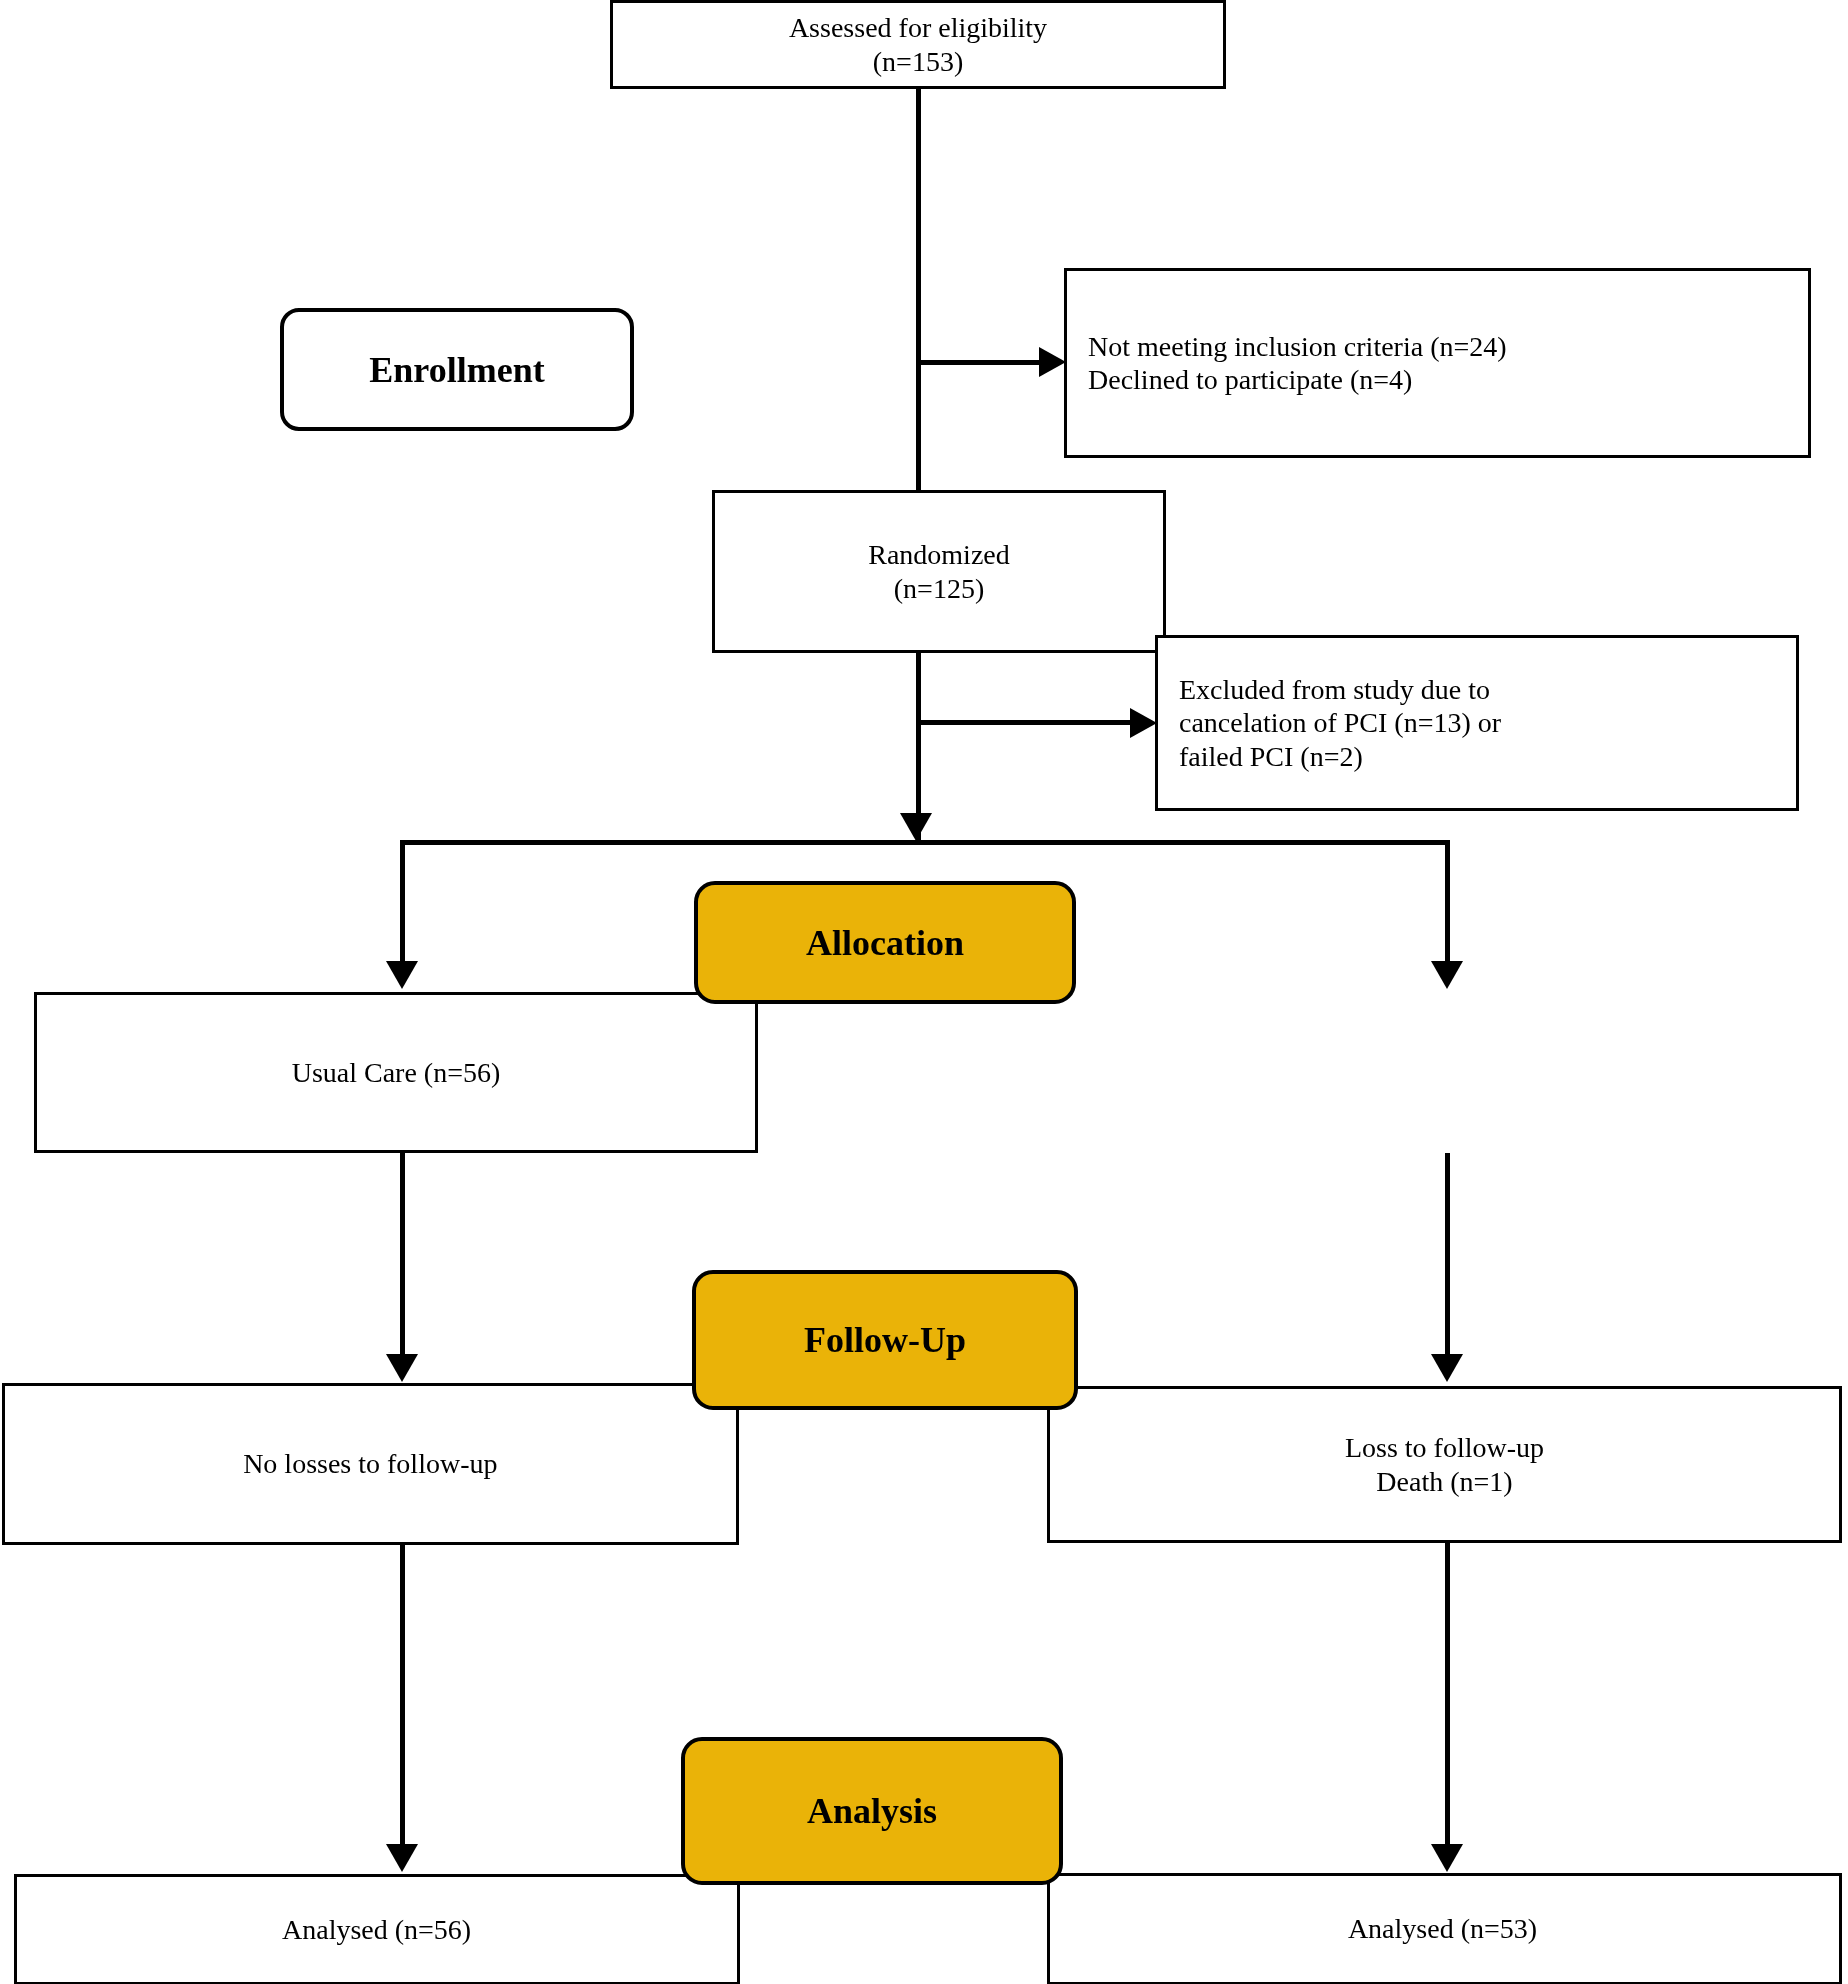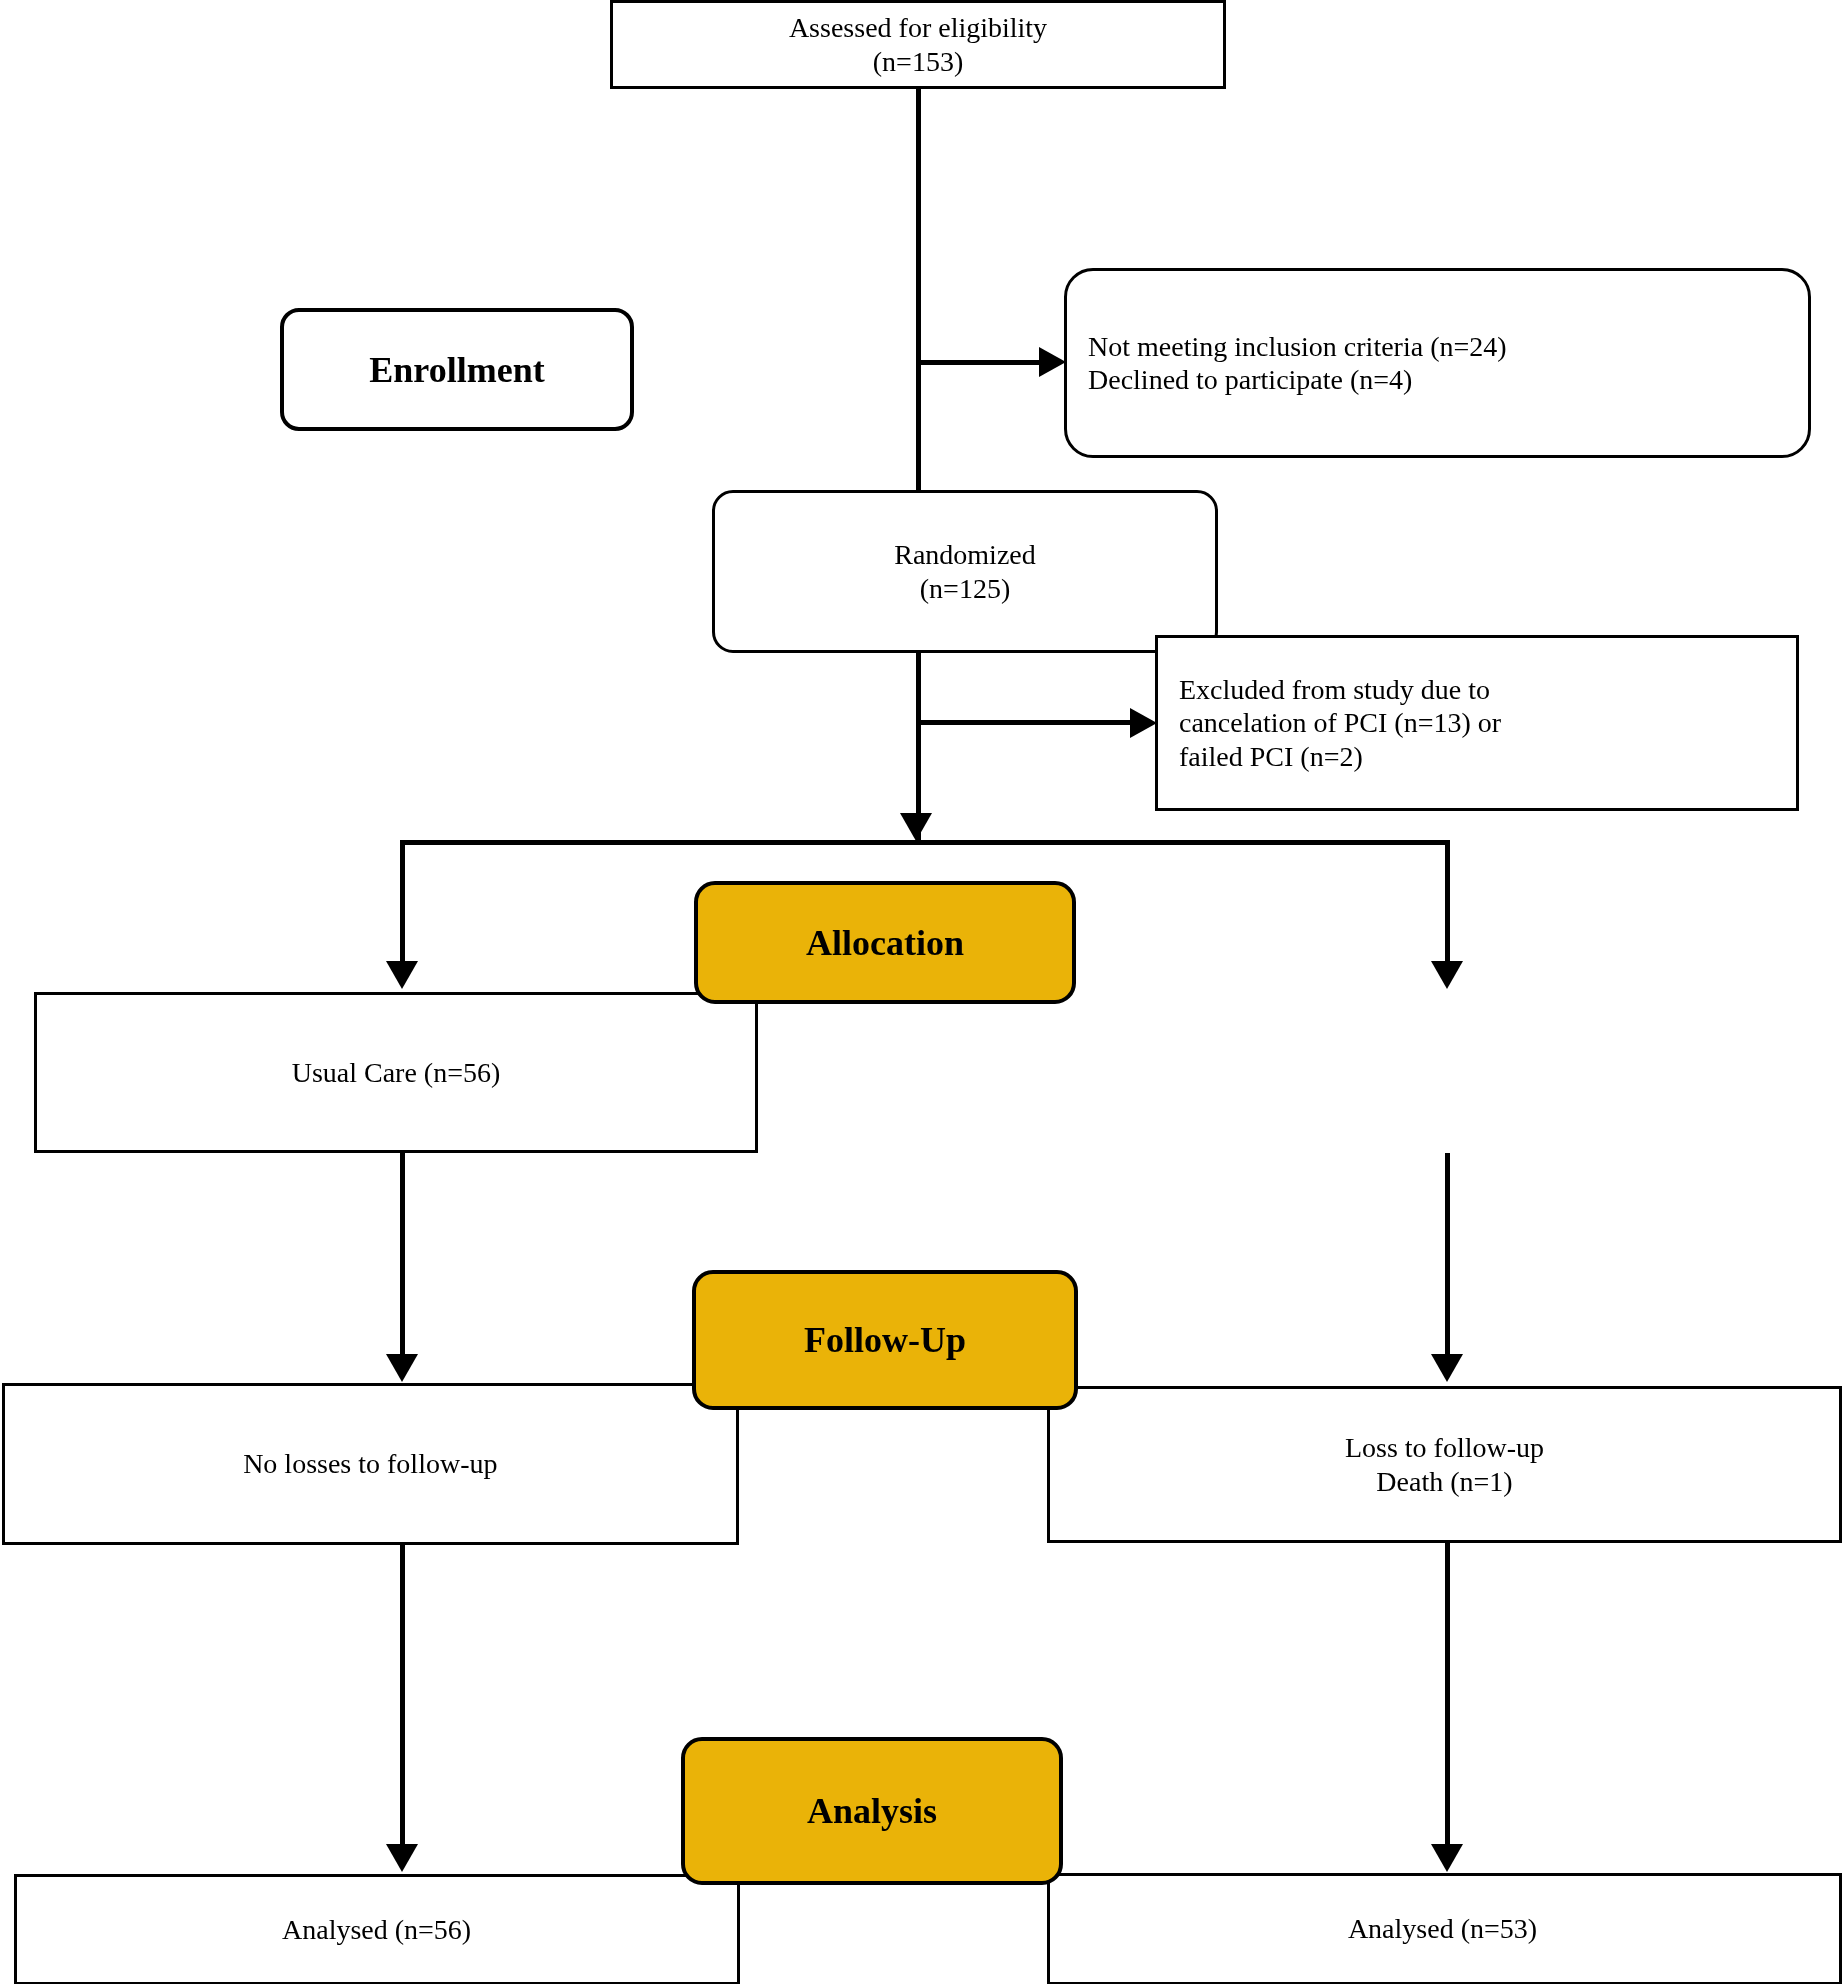--- a/index.html
+++ b/index.html
@@ -96,26 +96,26 @@
 
   <div class="vline" style="left:916px; top:89px; width:5px; height:402px;"></div>
 
   <div class="hline" style="left:916px; top:360px; width:123px; height:5px;"></div>
   <div class="arrow-right" style="left:1039px; top:347px;"></div>
 
   <div class="banner white" style="left:280px; top:308px; width:354px; height:123px;border-radius:19px;">
     <span>Enrollment</span>
   </div>
 
-  <div class="box left-align" style="left:1064px; top:268px; width:747px; height:190px;border-radius:29px;">
+  <div class="box left-align" style="left:1064px; top:268px; width:747px; height:190px;">
     <span class="txt">Not meeting inclusion criteria (n=24)
 Declined to participate (n=4)</span>
   </div>
 
-  <div class="box" style="left:712px; top:490px; width:506px; height:163px;border-radius:21px;">
+  <div class="box" style="left:712px; top:490px; width:454px; height:163px;">
     <span class="txt">Randomized
 (n=125)</span>
   </div>
 
   <div class="vline" style="left:916px; top:653px; width:5px; height:189px;"></div>
   <div class="arrow-down" style="left:900px; top:813px;"></div>
 
   <div class="hline" style="left:916px; top:720px; width:214px; height:5px;"></div>
   <div class="arrow-right" style="left:1130px; top:708px;"></div>
 

